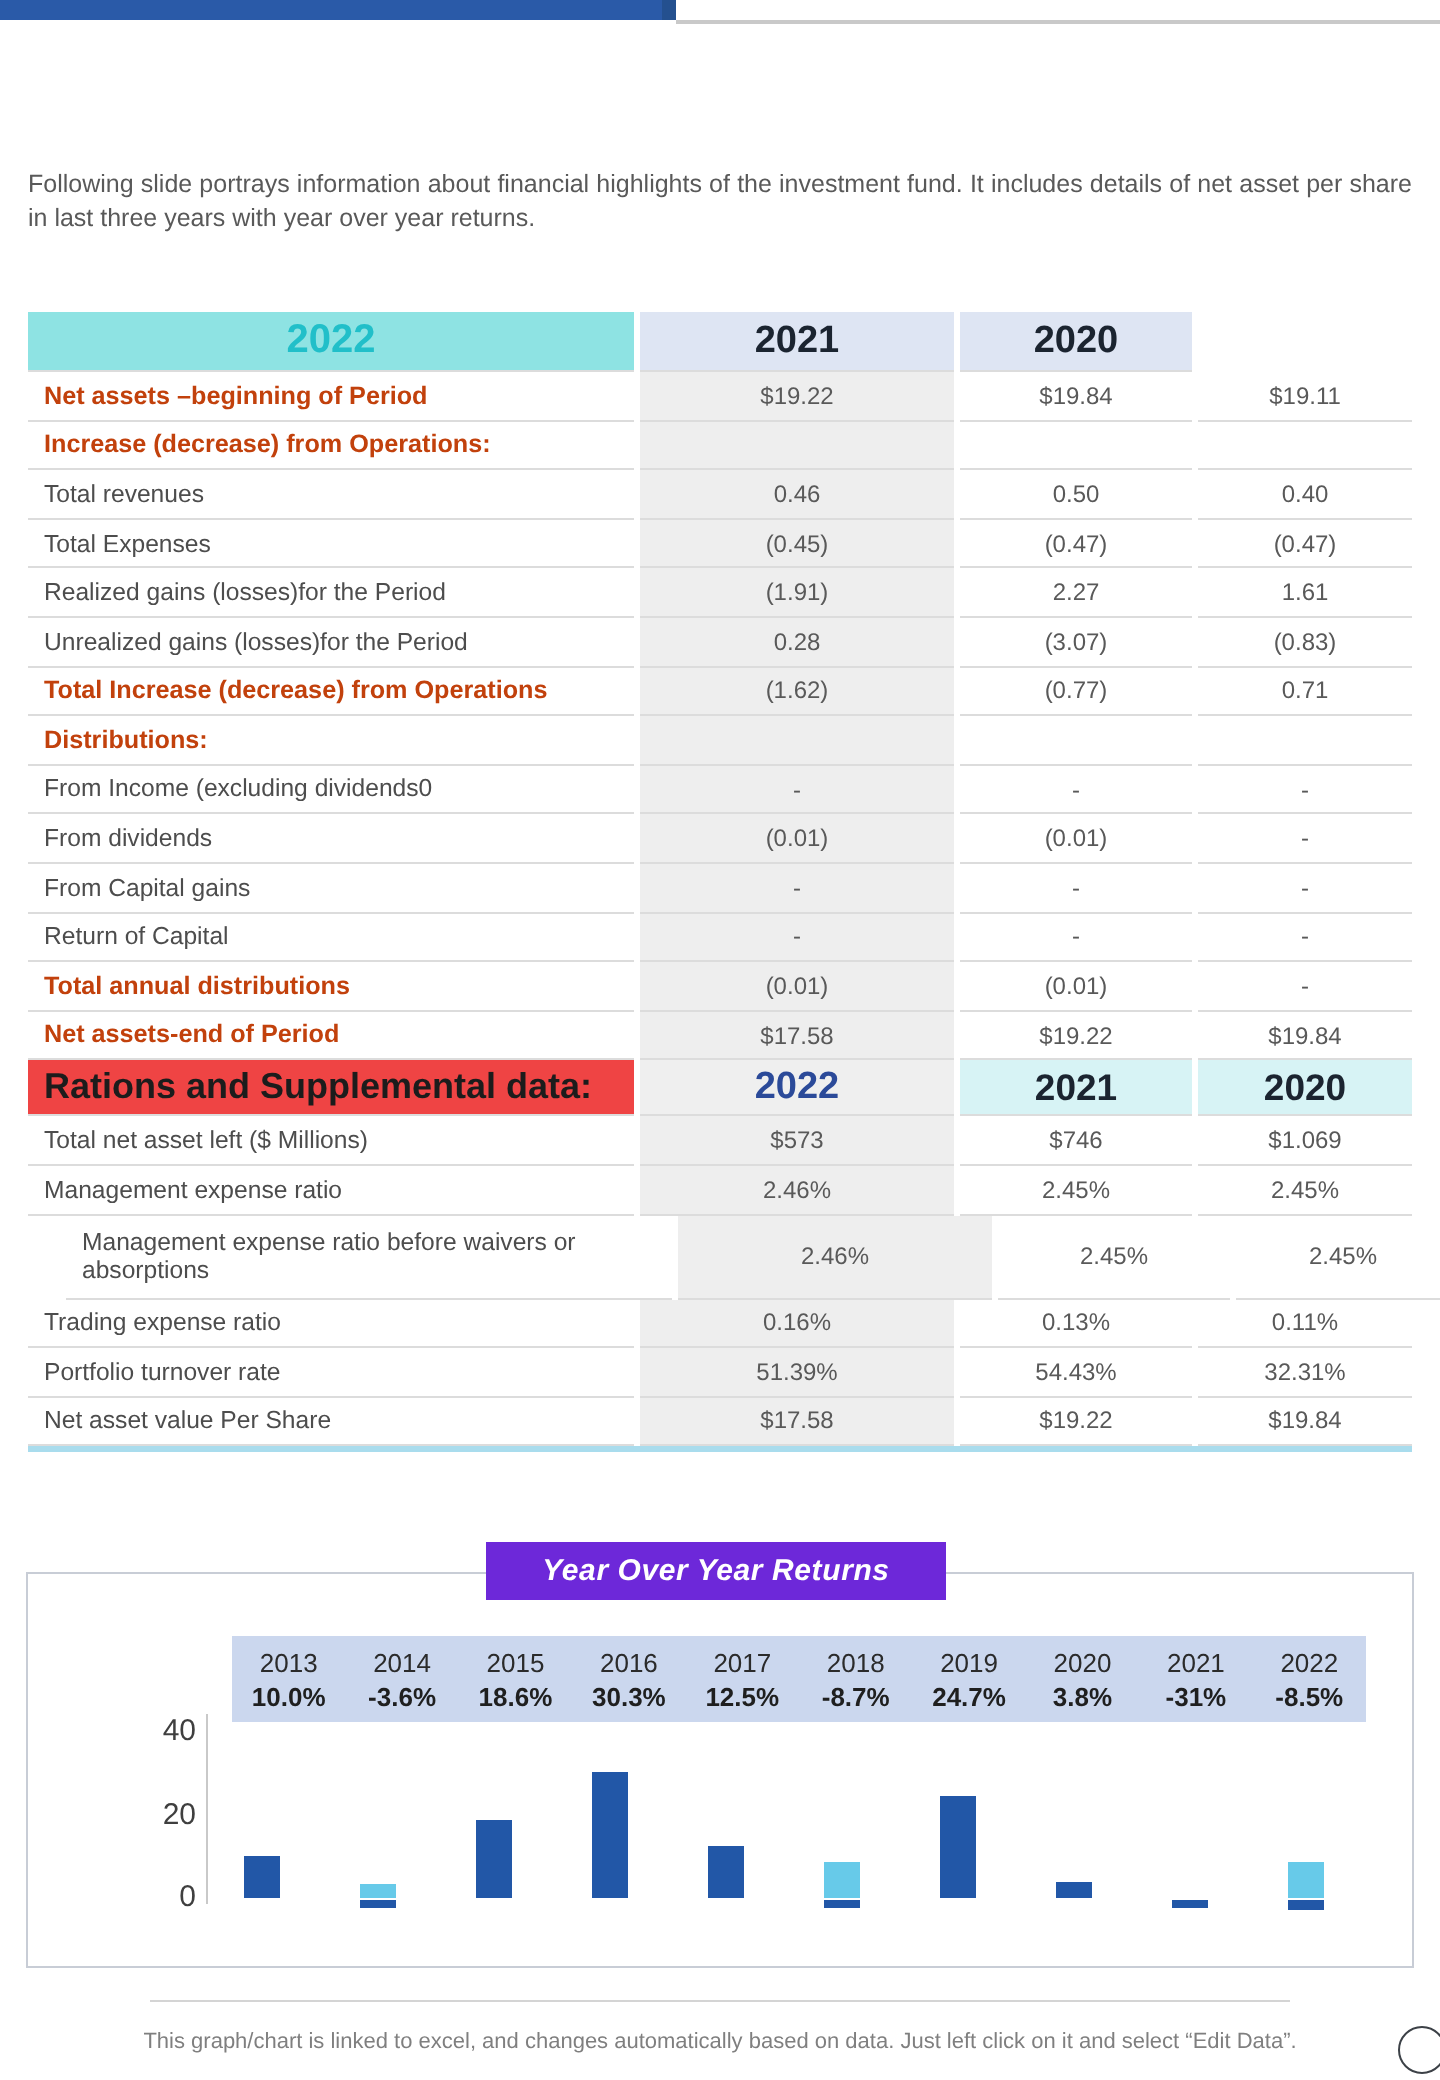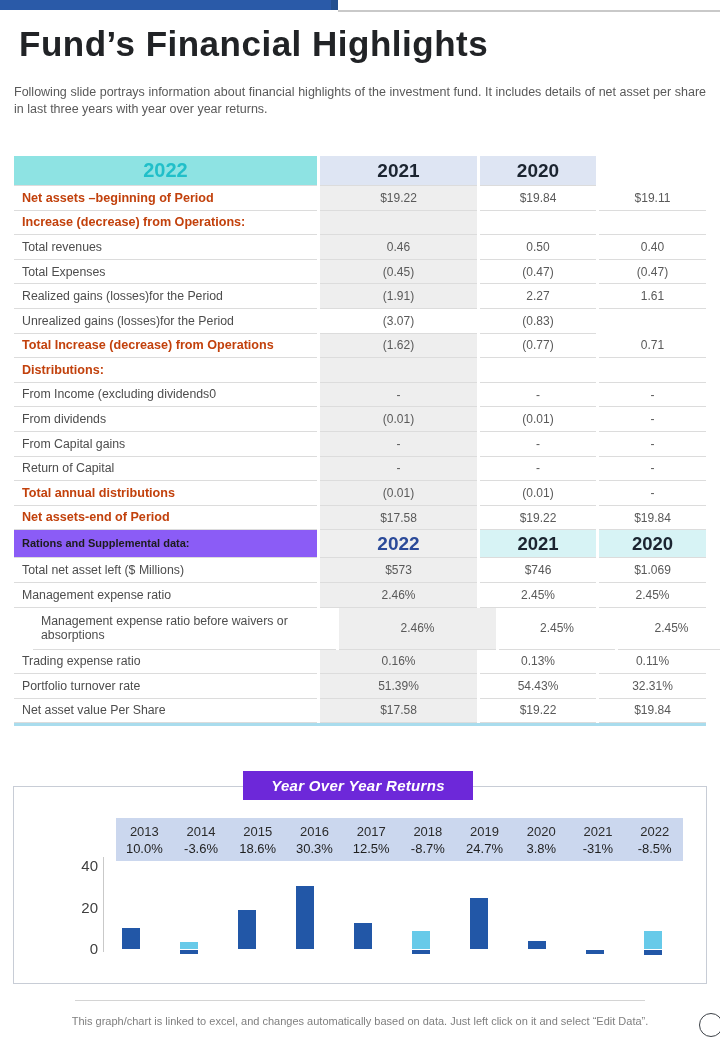--- a/index.html
+++ b/index.html
@@ -26,57 +26,56 @@
   .t-row.tall{height:42px;margin-left:19px;}
   .t-row.h1{height:30px;}
   .t-row.h2{height:28px;}
   .lbl{justify-content:flex-start;padding-left:8px;font-size:12.3px;color:#4d4d4d;line-height:1.15;}
   .lbl.b{font-weight:700;color:#c2410c;font-size:12.6px;}
   .val{justify-content:center;font-size:12px;color:#595959;text-align:center;}
   .g{background:#eeeeee;}
   .hd1-lbl{background:#cdeff0;font-weight:700;color:#17222e;font-size:15.5px;}
   .hd1-y22{background:#8ee3e3;font-weight:700;color:#21bfc9;font-size:20px;}
   .hd1-y{background:#dee5f3;font-weight:700;color:#1b2430;font-size:19px;}
-  .h2-lbl{background:#8b5cf6;font-weight:700;color:#1c1c1c;font-size:11px;text-align:center;}
+  .h2-lbl{background:#ef4444;font-weight:700;color:#1c1c1c;font-size:18px;text-align:center;}
   .h2-y22{background:#efefef;font-weight:700;color:#2b4a99;font-size:19px;justify-content:center;}
   .h2-y{background:#d7f3f5;font-weight:700;color:#1b2430;font-size:18.5px;justify-content:center;}
 
   
   .chart-box{position:absolute;left:13px;top:786px;width:694px;height:198px;
              border:1.5px solid #c8cdd6;box-sizing:border-box;background:#fff;}
   .chart-banner{position:absolute;left:243px;top:771px;width:230px;height:29px;background:#6d28d9;
                 color:#fff;font-weight:700;font-size:15px;display:flex;align-items:center;
                 justify-content:center;letter-spacing:.3px;z-index:3;font-style:italic;}
   .chart-strip{position:absolute;left:116px;top:818px;width:567px;height:43px;background:#cbd7ee;
                display:grid;grid-template-columns:repeat(10,1fr);z-index:2;}
   .strip-cell{display:flex;flex-direction:column;align-items:center;justify-content:center;
               line-height:17px;}
   .strip-year{font-size:13px;color:#2b2b2b;}
-  .strip-pct{font-size:13px;font-weight:400;color:#1f1f1f;}
+  .strip-pct{font-size:13px;font-weight:700;color:#1f1f1f;}
   .y-tick{position:absolute;width:34px;height:18px;line-height:18px;text-align:right;
           font-size:15px;color:#3f3f3f;}
   .axis-line{position:absolute;left:103px;top:857px;width:1px;height:95px;background:#c9c9c9;}
   .bar{position:absolute;}
 
   
   .footer-line{position:absolute;left:75px;top:1000px;width:570px;height:1px;background:#d4d4d4;}
   .footer-note{position:absolute;left:40px;top:1015px;width:640px;text-align:center;
                font-size:11px;color:#7f7f7f;}
   .corner-circle{position:absolute;left:699px;top:1013px;width:24px;height:24px;
                  border:1.5px solid #3c4147;border-radius:50%;background:#fff;box-sizing:border-box;}
 </style>
 </head>
 <body>
 
 <div class="slide">
   <div class="topbar-blue"></div>
   <div class="topbar-tip"></div>
   <div class="topbar-grayline"></div>
 
-  <div class="title">Fund’s Financial Highlights</div>
   <div class="subtitle">Following slide portrays information about financial highlights of the investment fund. It includes details of net asset per share in last three years with year over year returns.</div>
 
   <div class="ftable" id="ftable">
       <div class="t-row h1">
         <div class="c val hd1-y22">2022</div>
         <div class="c val hd1-y">2021</div>
         <div class="c val hd1-y">2020</div>
       </div>
       <div class="t-row">
         <div class="c lbl b">Net assets –beginning of Period</div>
@@ -103,20 +102,21 @@
         <div class="c val">(0.47)</div>
       </div>
       <div class="t-row">
         <div class="c lbl">Realized gains (losses)for the Period</div>
         <div class="c val g">(1.91)</div>
         <div class="c val">2.27</div>
         <div class="c val">1.61</div>
       </div>
       <div class="t-row">
         <div class="c lbl">Unrealized gains (losses)for the Period</div>
+        <div class="c val g">0.28</div>
         <div class="c val">(3.07)</div>
         <div class="c val">(0.83)</div>
       </div>
       <div class="t-row">
         <div class="c lbl b">Total Increase (decrease) from Operations</div>
         <div class="c val g">(1.62)</div>
         <div class="c val">(0.77)</div>
         <div class="c val">0.71</div>
       </div>
       <div class="t-row">

